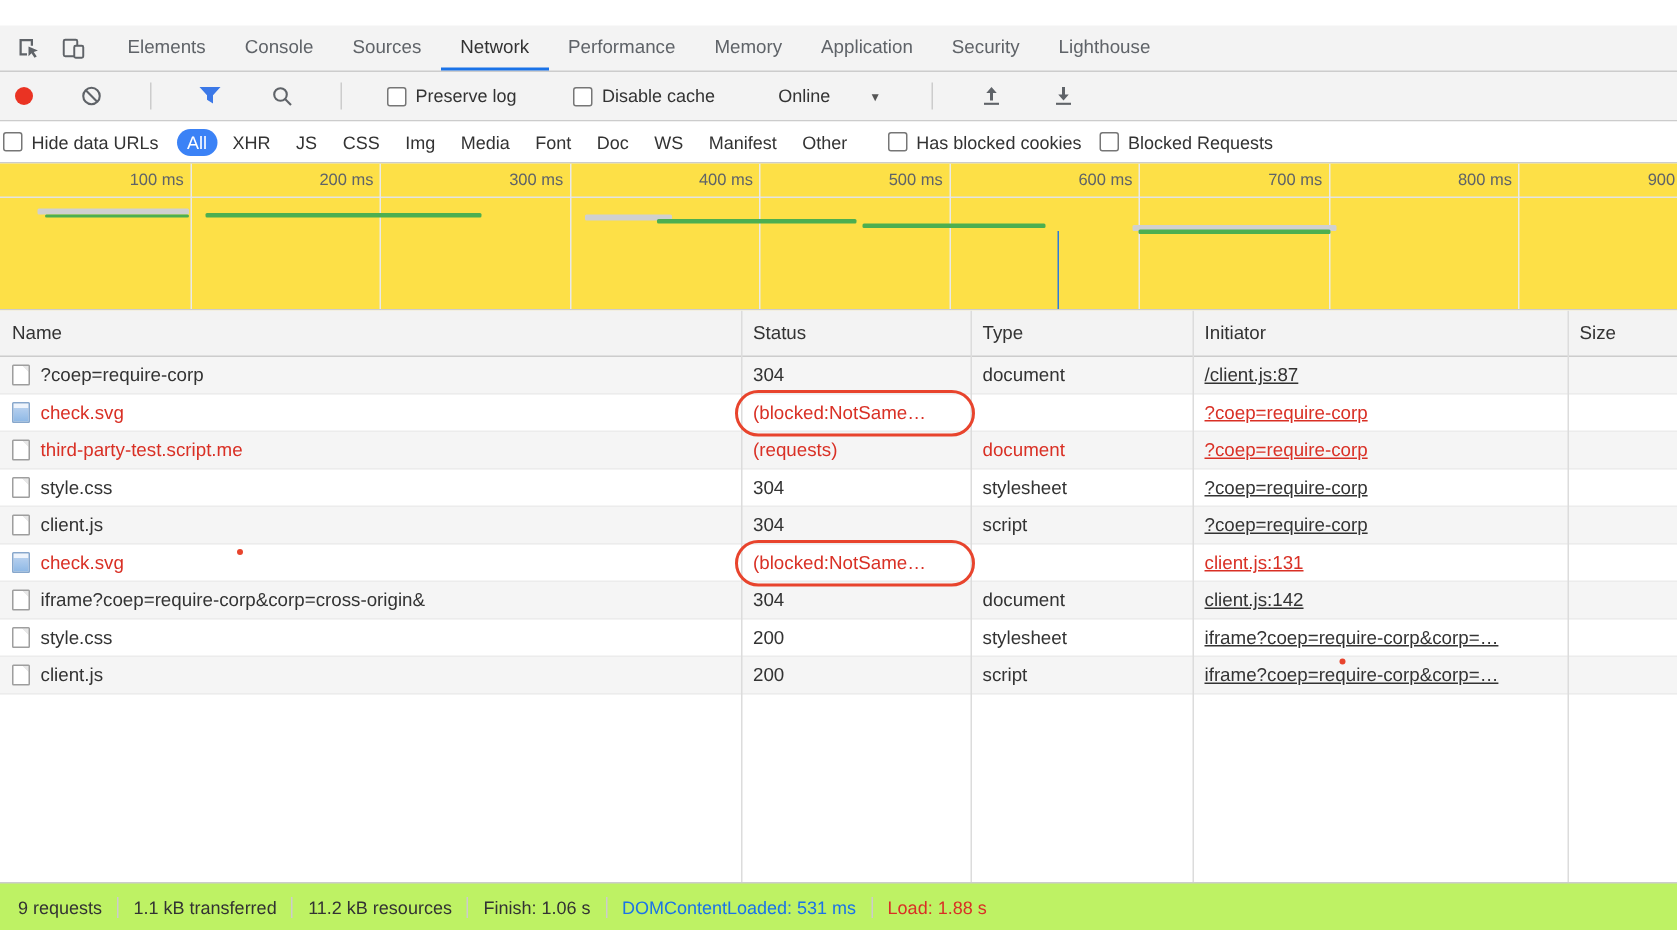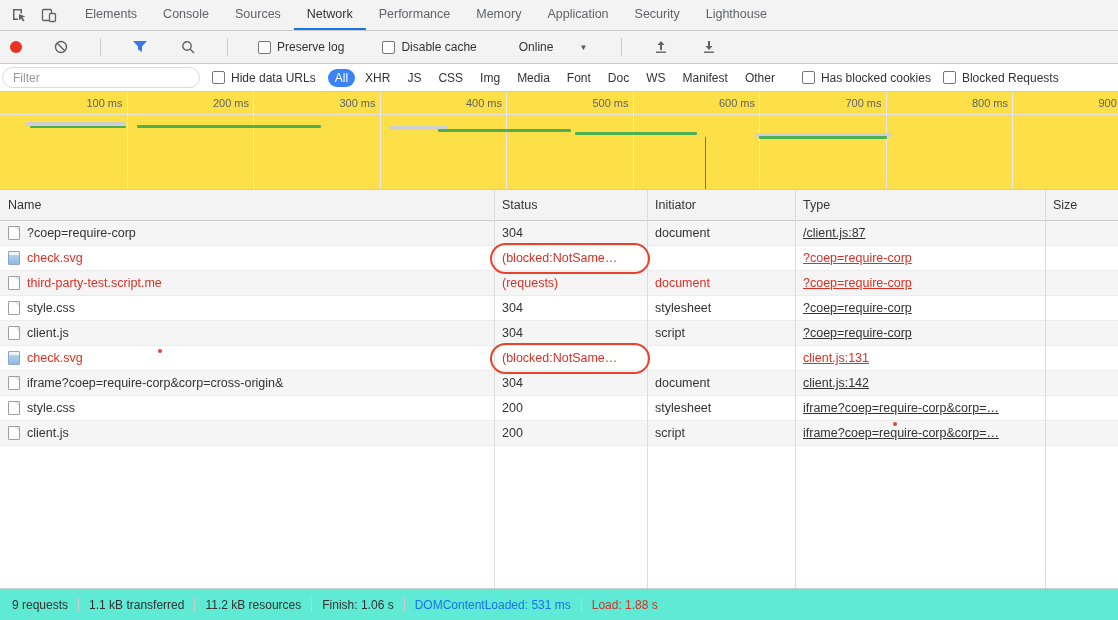--- a/index.html
+++ b/index.html
@@ -6,21 +6,21 @@
   html, body { margin: 0; padding: 0; }
   body {
     width: 1118px; height: 620px;
     font-family: "Liberation Sans", sans-serif;
     font-size: 12px; color: #333; background: #fff; overflow: hidden;
   }
   .devtools { display: flex; flex-direction: column; width: 1118px; height: 620px; }
 
   
   .tabbar { flex: 0 0 31px; height: 31px; background: #f3f3f3; border-bottom: 1px solid #ccc;
-            display: flex; align-items: stretch; }
+            display: flex; align-items: stretch; margin-top: 17px; }
   .tabbar-icons { display: flex; align-items: center; gap: 12px; padding: 0 14px 0 10px; }
   .icon-btn { width: 18px; height: 18px; display: flex; align-items: center; justify-content: center; cursor: pointer; }
   .tabs { display: flex; }
   .tab { padding: 0 13px; display: flex; align-items: center; color: #5f6368;
          border-bottom: 2px solid transparent; cursor: pointer; font-size: 12.5px; }
   .tab.active { color: #333; border-bottom-color: #1a73e8; }
 
   
   .net-toolbar { flex: 0 0 33px; height: 33px; background: #f3f3f3; border-bottom: 1px solid #ccc;
                  display: flex; align-items: center; gap: 30px; padding: 0 10px; }
@@ -73,21 +73,21 @@
   .fileicon.img { border-color: #87a7cc;
               background: linear-gradient(180deg, #eef4fc 25%, #b5cfee 25%, #8fb9e6 100%); }
   .oval { position: absolute; left: -4px; top: -3px; width: 160px; height: 31px;
           border: 2.5px solid #e8442d; border-radius: 16px; pointer-events: none; z-index: 5; }
   .annotation-dot { position: absolute; width: 4px; height: 4px; border-radius: 50%;
                     background: #e8442d; z-index: 6; pointer-events: none; }
   .dot1 { left: 158px; top: 159px; }
   .dot2 { left: 893px; top: 232px; }
 
   
-  .statusbar { flex: 0 0 32px; height: 32px; border-top: 1px solid #ccc; background: #5eead4;
+  .statusbar { flex: 0 0 32px; height: 32px; border-top: 1px solid #ccc; background: #bef264;
                display: flex; align-items: center; padding: 0 2px; }
   .sb-item { padding: 0 10px; white-space: nowrap; }
   .sb-item + .sb-item { border-left: 1px solid #ccc; }
   .sb-item.blue { color: #1a73e8; }
   .sb-item.red { color: #d93025; }
 </style>
 </head>
 <body>
 
 <div class="devtools">
@@ -162,21 +162,20 @@
     </span>
     <span class="icon-btn">
       <svg width="16" height="16" viewBox="0 0 16 16">
         <path d="M8 11 L4.5 7 H7 V2 h2 v5 h2.5 Z" fill="#5f6368"></path>
         <rect x="3" y="12.5" width="10" height="1.4" fill="#5f6368"></rect>
       </svg>
     </span>
   </div>
 
   <div class="filterbar">
-    <input class="filter-input" placeholder="Filter" style="">
     <label class="cb-label">
       <span class="cb"></span>
       <span>Hide data URLs</span>
     </label>
     <div class="pills">
         <span class="pill active">All</span>
         <span class="pill">XHR</span>
         <span class="pill">JS</span>
         <span class="pill">CSS</span>
         <span class="pill">Img</span>
@@ -224,22 +223,22 @@
       <div class="bar green" style="left: 575px; top: 40px; width: 122px; height: 3px;"></div>
       <div class="bar gray" style="left: 755px; top: 41px; width: 136px; height: 4px;"></div>
       <div class="bar green" style="left: 759px; top: 44px; width: 128px; height: 3px;"></div>
       <div class="dcl-line" style="left: 705px;"></div>
     </div>
 
   <div class="table">
     <div class="thead">
         <div class="th">Name</div>
         <div class="th">Status</div>
+        <div class="th">Type</div>
         <div class="th">Initiator</div>
-        <div class="th">Type</div>
         <div class="th">Size</div>
       </div>
     <div>
         <div class="row odd">
           <div class="cell name-cell">
             <span class="fileicon doc"></span>
             <span>?coep=require-corp</span>
           </div>
           <div class="cell status-cell">
             <span>304</span>

